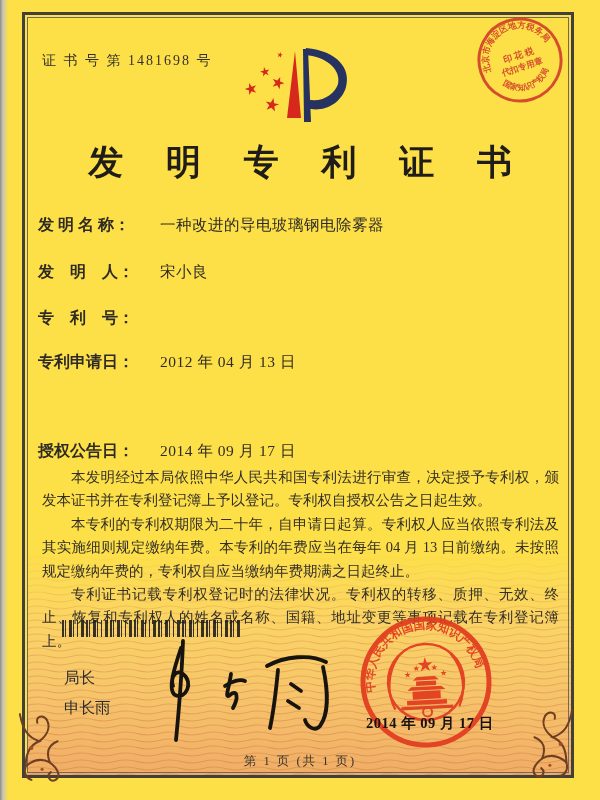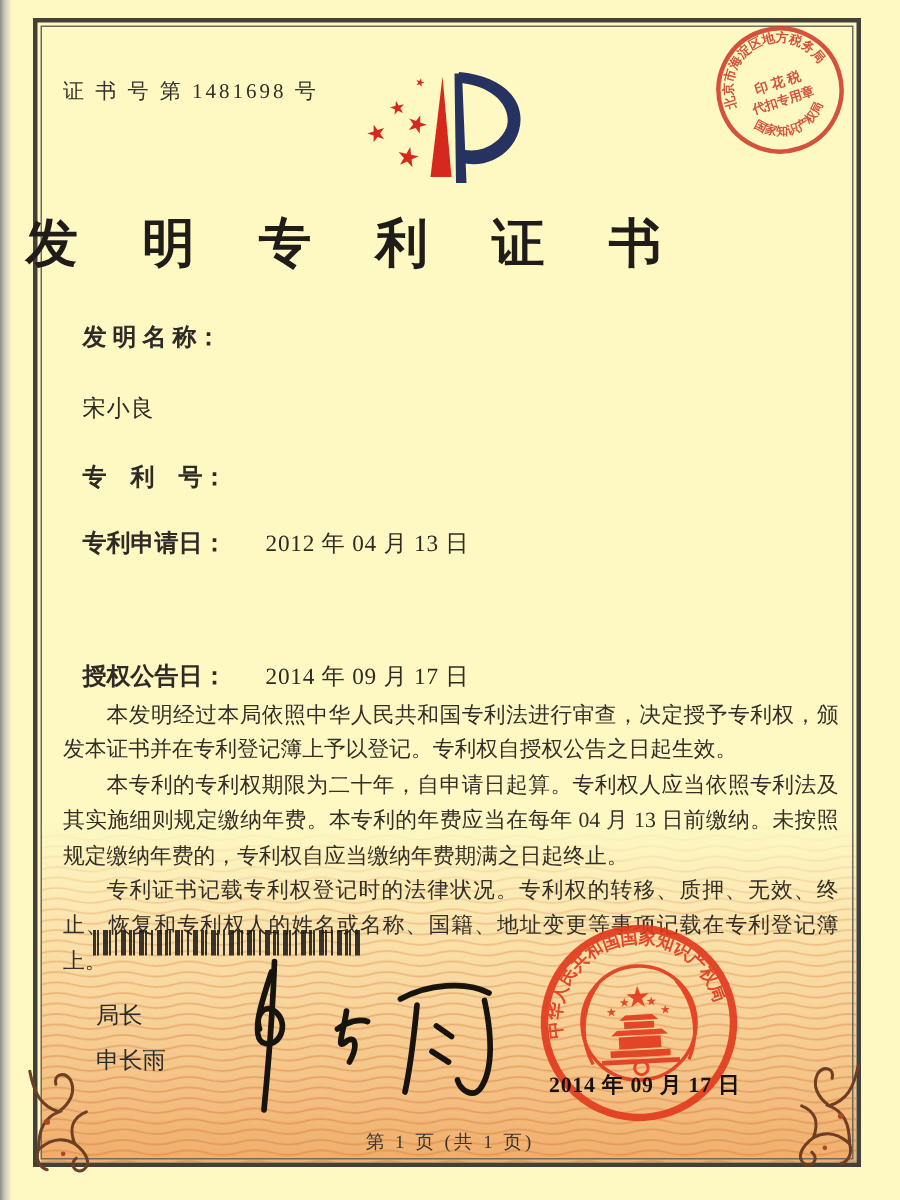--- a/index.html
+++ b/index.html
@@ -1,28 +1,28 @@
 <!DOCTYPE html>
 <html><head>
 <meta charset="utf-8">
 <style>
   html,body{margin:0;padding:0;}
   body{width:600px;height:800px;overflow:hidden;background:#e8e4da;}
-  .page{position:relative;width:600px;height:800px;background:#fef9c3;font-family:"Liberation Serif","DejaVu Serif",serif;color:#2a2622;}
+  .page{position:relative;width:600px;height:800px;background:#fde047;font-family:"Liberation Serif","DejaVu Serif",serif;color:#2a2622;}
   .spine{position:absolute;left:0;top:0;width:8px;height:100%;
     background:linear-gradient(90deg,#8f8c84 0,#c9c5ba 3px,rgba(245,241,232,0) 8px);}
   .frame-outer{position:absolute;left:22px;top:12px;width:552px;height:766px;border:3px solid #43403a;box-sizing:border-box;}
   .frame-inner{position:absolute;left:2px;top:2px;right:2px;bottom:2px;border:1px solid #6f6a61;}
   .peach{position:absolute;left:27px;top:548px;width:544px;height:227px;pointer-events:none;}
   .certno{position:absolute;left:42px;top:52px;font-size:14px;letter-spacing:2px;color:#34302b;}
   .logo{position:absolute;left:238px;top:42px;width:115px;height:86px;}
   .taxstamp{position:absolute;left:474px;top:14px;width:92px;height:92px;transform:rotate(-18deg);opacity:.88;}
-  .title{position:absolute;left:0;top:139px;width:600px;font-size:35px;font-weight:bold;
+  .title{position:absolute;left:0;top:139px;width:600px;text-align:center;font-size:35px;font-weight:bold;
     letter-spacing:17px;text-indent:17px;color:#1f1c19;}
-  .frow{position:absolute;left:55px;width:490px;display:flex;align-items:flex-start;font-family:Liberation Serif, serif;}
+  .frow{position:absolute;left:38px;width:490px;display:flex;align-items:flex-start;font-family:Liberation Serif, serif;}
   .flabel{display:inline-block;width:122px;font-size:16px;font-weight:bold;color:#2e2a25;flex:none;}
   .fvalue{font-size:15.5px;color:#2e2a25;letter-spacing:.5px;}
   .bodytext{position:absolute;left:42px;top:466px;width:517px;font-size:14.5px;line-height:23.4px;
     text-align:justify;color:#332e28;}
   .bodytext p{margin:0;text-indent:2em;}
   .barcode{position:absolute;left:62px;top:620px;width:178px;height:17px;opacity:.88;
     background:repeating-linear-gradient(90deg,#1c1c1c 0 2px,transparent 2px 3px,#1c1c1c 3px 4px,transparent 4px 7px,#1c1c1c 7px 10px,transparent 10px 11px,#1c1c1c 11px 12px,transparent 12px 15px,#1c1c1c 15px 16px,transparent 16px 19px,#1c1c1c 19px 22px,transparent 22px 24px);}
   .signer{position:absolute;left:64px;top:663px;font-family:"Liberation Sans","DejaVu Sans",sans-serif;
     font-weight:normal;font-size:15.5px;line-height:30px;color:#2b2b2b;}
   .sig{position:absolute;left:125px;top:634px;width:215px;height:112px;}
@@ -105,22 +105,24 @@
       <textPath href="#taxBot" startOffset="50%" text-anchor="middle">国家知识产权局</textPath>
     </text>
     <text x="0" y="-2" text-anchor="middle" font-size="9" font-weight="bold" fill="#cf3b2a">印 花 税</text>
     <text x="0" y="10" text-anchor="middle" font-size="8.5" font-weight="bold" fill="#cf3b2a">代扣专用章</text>
   </svg>
 
   <div class="title">发 明 专 利 证 书</div>
 
   <div class="frow" style="top:215px">
     <span class="flabel">发 明 名 称：</span>
+    <span class="fvalue">一种改进的导电玻璃钢电除雾器</span>
   </div>
   <div class="frow" style="top:262px">
+    <span class="flabel">发　明　人：</span>
     <span class="fvalue">宋小良</span>
   </div>
   <div class="frow" style="top:308px">
     <span class="flabel">专　利　号：</span>
   </div>
   <div class="frow" style="top:352px">
     <span class="flabel">专利申请日：</span>
     <span class="fvalue">2012 年 04 月 13 日</span>
   </div>
   <div class="frow" style="top:441px">

